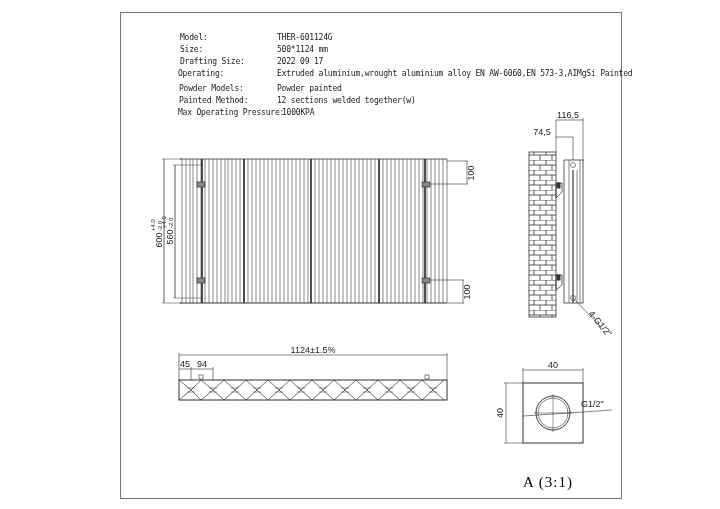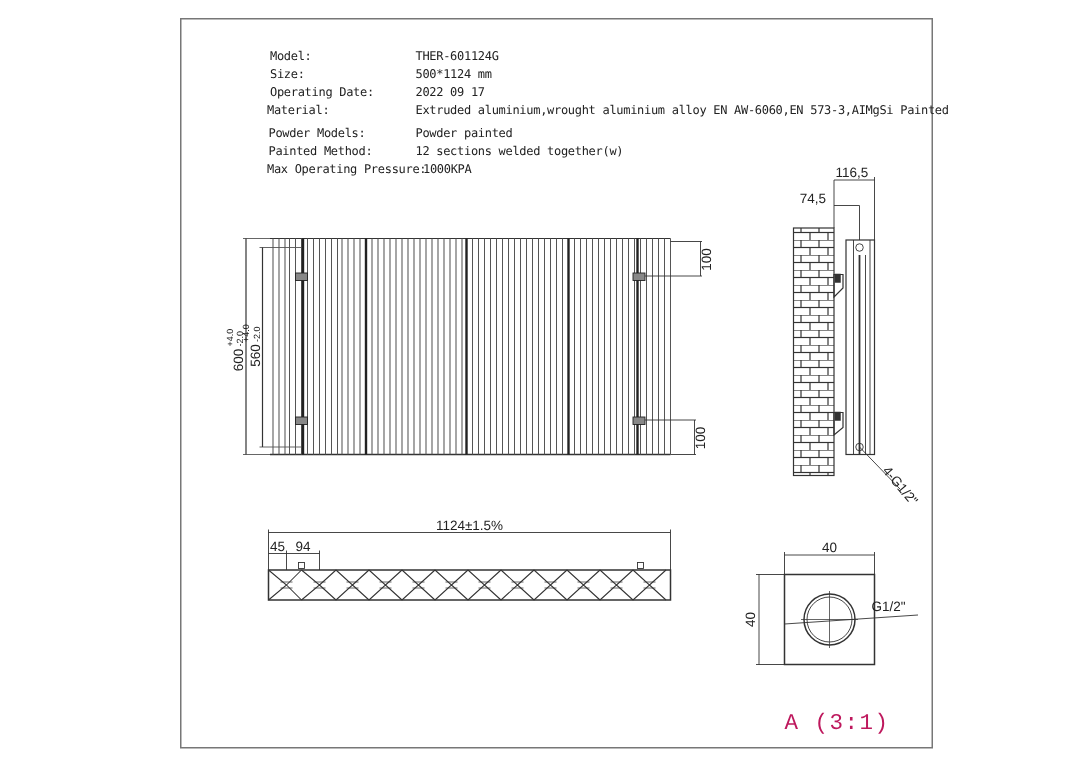--- a/index.html
+++ b/index.html
@@ -1,37 +1,37 @@
 <!DOCTYPE html>
 <html><head>
 <meta charset="utf-8">
 <style>
   html, body { margin: 0; padding: 0; background: #ffffff; }
   body { width: 720px; height: 509px; position: relative; overflow: hidden; font-family: "DejaVu Sans Mono", monospace; }
   #sheet { position: absolute; left: 12px; top: 0; width: 720px; height: 361px; }
   .frame { position: absolute; left: 108px; top: 12px; width: 502px; height: 487px; border: 1px solid #777; box-sizing: border-box; }
   .spec { position: absolute; font-family: "DejaVu Sans Mono", monospace; font-size: 8px; color: #222; white-space: nowrap; letter-spacing: -0.2px; }
   .dim { font-family: "Liberation Sans", sans-serif; font-size: 9px; fill: #222; }
-  .scale-label { position: absolute; left: 511px; top: 474px; font-family: Liberation Mono, monospace; font-size: 15px; color: #be185d; letter-spacing: 1px; }
+  .scale-label { position: absolute; left: 511px; top: 474px; font-family: Liberation Serif, serif; font-size: 15px; color: #000000; letter-spacing: 1px; }
   svg text { font-family: "Liberation Sans", sans-serif; }
 </style>
 </head>
 <body>
 
 <div id="sheet">
   <div class="frame"></div>
 
   <div>
     <span class="spec" style="left:168px;top:33px">Model:</span>
     <span class="spec" style="left:265px;top:33px">THER-601124G</span>
     <span class="spec" style="left:168px;top:45px">Size:</span>
     <span class="spec" style="left:265px;top:45px">500*1124 mm</span>
-    <span class="spec" style="left:168px;top:57px">Operating Date:</span>
+    <span class="spec" style="left:168px;top:57px">Drafting Size:</span>
     <span class="spec" style="left:265px;top:57px">2022 09 17</span>
-    <span class="spec" style="left:166px;top:69px">Material:</span>
+    <span class="spec" style="left:166px;top:69px">Operating:</span>
     <span class="spec" style="left:265px;top:69px">Extruded aluminium,wrought aluminium alloy EN AW-6060,EN 573-3,AIMgSi Painted</span>
     <span class="spec" style="left:167px;top:84px">Powder Models:</span>
     <span class="spec" style="left:265px;top:84px">Powder painted</span>
     <span class="spec" style="left:167px;top:96px">Painted Method:</span>
     <span class="spec" style="left:265px;top:96px">12 sections welded together(w)</span>
     <span class="spec" style="left:166px;top:108px">Max Operating Pressure:</span>
     <span class="spec" style="left:270px;top:108px">1000KPA</span>
   </div>
 
   <svg width="720" height="509" style="position:absolute;left:0;top:0" xmlns="http://www.w3.org/2000/svg">

